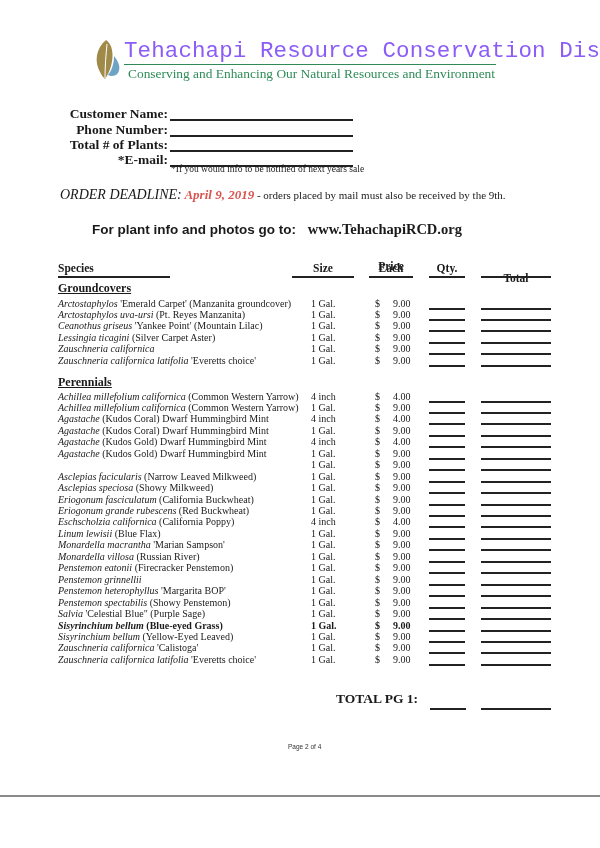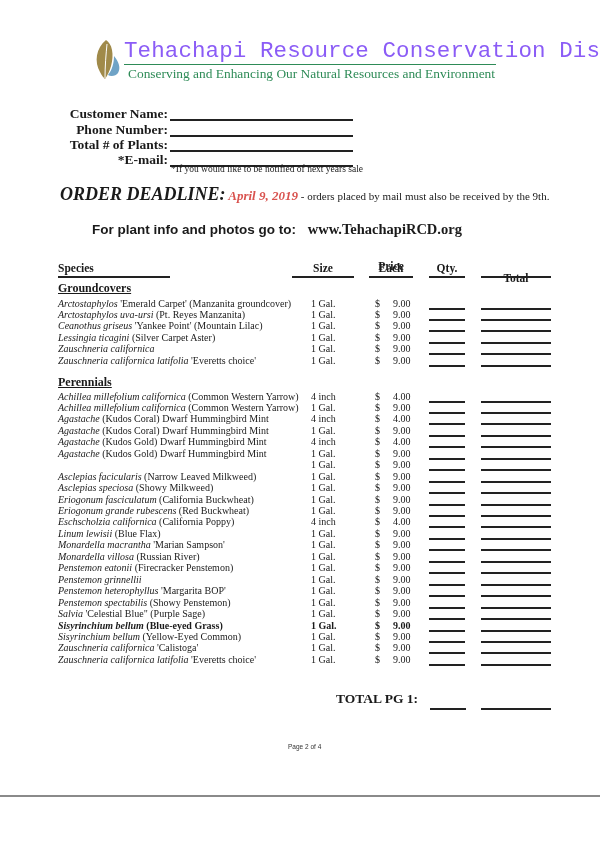--- a/index.html
+++ b/index.html
@@ -15,21 +15,21 @@
                   line-height: 15px; white-space: nowrap; }
 
   
   .cust-row { position: absolute; left: 60px; width: 300px; height: 17px; }
   .cust-label { position: absolute; right: 192px; top: 0; font-weight: bold; font-size: 13.5px;
                 line-height: 17px; white-space: nowrap; }
   .cust-line { position: absolute; left: 110px; top: 14px; width: 183px; height: 2px; background: #222; }
   .cust-note { position: absolute; left: 171px; top: 164px; font-size: 9.5px; white-space: nowrap; }
 
   .deadline { position: absolute; left: 60px; top: 187px; font-size: 11px; white-space: nowrap; line-height: 15px; }
-  .deadline .dl-label { font-weight: bold; font-style: italic; font-size: 18px; }
+  .deadline .dl-label { font-weight: normal; font-style: italic; font-size: 14px; }
   .deadline .dl-date { color: #d9534f; font-weight: bold; font-style: italic; font-size: 13px; }
 
   .info { position: absolute; left: 60px; top: 221px; font-family: "Liberation Sans", "DejaVu Sans", sans-serif;
           font-weight: bold; font-size: 13.5px; white-space: nowrap; padding-left: 32px; }
   .info .url { margin-left: 8px; font-family: "Liberation Serif", serif; font-size: 14.5px; }
 
   
   .th { position: absolute; font-weight: bold; font-size: 11.5px; text-align: center; line-height: 13px; }
   .th-u { position: absolute; height: 2px; background: #222; }
 
@@ -74,21 +74,21 @@
   <div class="cust-line"></div>
 </div>
 <div class="cust-row" style="top:136px">
   <span class="cust-label">Total # of Plants:</span>
   <div class="cust-line"></div>
 </div>
 <div class="cust-row" style="top:151px">
   <span class="cust-label">*E-mail:</span>
   <div class="cust-line"></div>
 </div>
-<div class="cust-note">*If you would like to be notified of next years sale</div>
+<div class="cust-note">*If you would info to be notified of next years sale</div>
 
 <div class="deadline">
   <span class="dl-label">ORDER DEADLINE:</span>
   <span class="dl-date">April 9, 2019</span><span> - orders placed by mail must also be received by the 9th.</span>
 </div>
 
 <div class="info">
   <span>For plant info and photos go to:</span>
   <span class="url">www.TehachapiRCD.org</span>
 </div>
@@ -320,21 +320,21 @@
     </div>
     <div class="row" style="top: 618.5px; font-weight: bold;">
       <span class="species"><i>Sisyrinchium bellum</i><span> (Blue-eyed Grass)</span></span>
       <span class="size">1 Gal.</span>
       <span class="dollar">$</span>
       <span class="price">9.00</span>
       <div class="qty-line"></div>
       <div class="total-line"></div>
     </div>
     <div class="row" style="top: 629.95px;">
-      <span class="species"><i>Sisyrinchium bellum</i><span> (Yellow-Eyed Common)</span></span>
+      <span class="species"><i>Sisyrinchium bellum</i><span> (Yellow-Eyed Leaved)</span></span>
       <span class="size">1 Gal.</span>
       <span class="dollar">$</span>
       <span class="price">9.00</span>
       <div class="qty-line"></div>
       <div class="total-line"></div>
     </div>
     <div class="row" style="top: 641.4px;">
       <span class="species"><i>Zauschneria californica</i><span> 'Calistoga'</span></span>
       <span class="size">1 Gal.</span>
       <span class="dollar">$</span>

